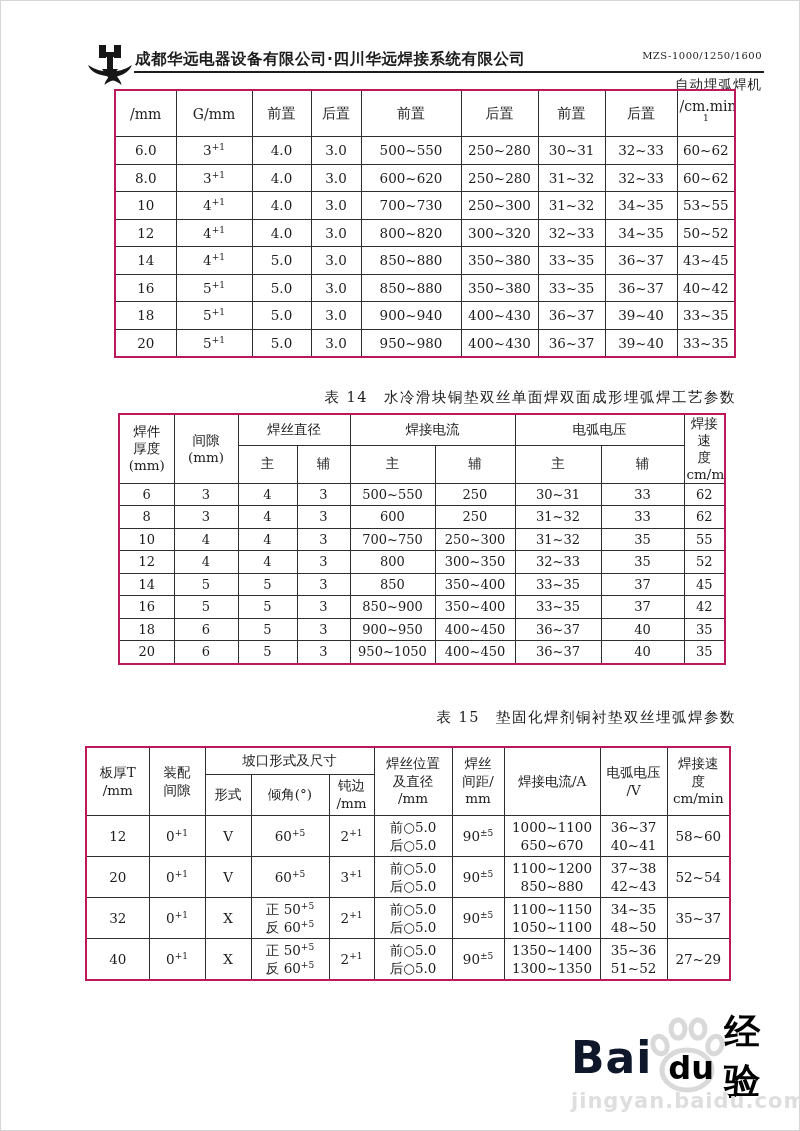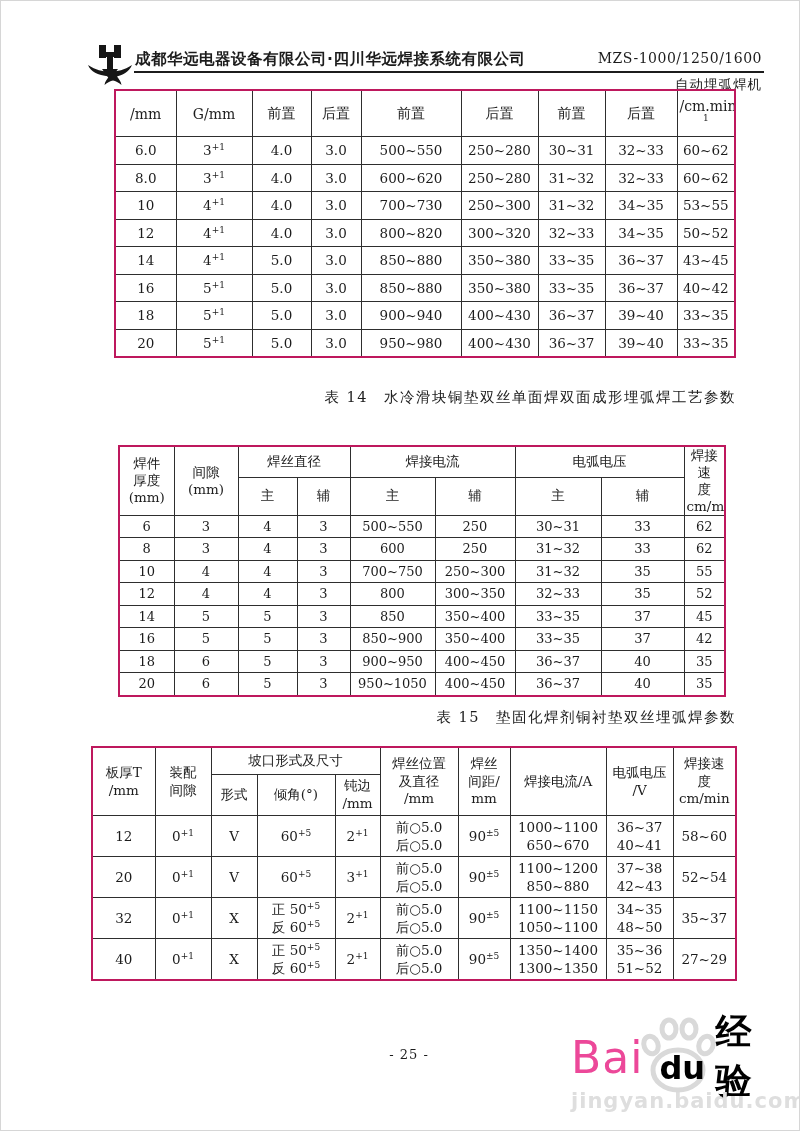--- a/index.html
+++ b/index.html
@@ -8,47 +8,47 @@
     border:1px solid #d6d6d6; box-sizing:border-box; overflow:hidden;
     font-family:"DejaVu Serif","Liberation Serif",serif; color:#1c1c1c;
   }
   
   .logo { position:absolute; left:86px; top:42px; }
   .company {
     position:absolute; left:134px; top:48px; font-size:15.5px; font-weight:bold;
     letter-spacing:0.5px; font-family:"DejaVu Sans","Liberation Sans",sans-serif;
   }
   .header-rule { position:absolute; left:133px; top:70px; width:630px; height:2px; background:#1c1c1c; }
-  .model { position:absolute; right:37px; top:49px; font-size:14px; letter-spacing:0.5px; }
+  .model { position:absolute; right:37px; top:49px; font-size:10px; letter-spacing:0.5px; }
   .product { position:absolute; right:37px; top:75px; font-size:13.5px; letter-spacing:1px; }
   
   table { position:absolute; border-collapse:collapse; border:2px solid #be185d; table-layout:fixed; }
   th,td { border:1px solid #2e2e2e; padding:0 2px; text-align:center; vertical-align:middle; font-weight:normal; overflow:hidden; }
   sup { font-size:9px; line-height:0; vertical-align:super; }
   .t13 { left:113px; top:88px; width:620px; }
   .t13 th { height:45px; font-size:14px; }
   .t13 td { height:26.5px; font-size:13.5px; }
-  .t14 { left:117px; top:444px; width:606px; }
+  .t14 { left:117px; top:412px; width:606px; }
   .t14 thead tr.gh th { height:26px; font-size:13.5px; }
   .t14 thead tr.sh th { height:32px; font-size:13.5px; }
   .t14 thead th.ml { font-size:13px; line-height:1.25; }
   .t14 td { height:21.5px; font-size:13px; }
-  .t15 { left:90px; top:745px; width:646px; }
+  .t15 { left:84px; top:745px; width:646px; }
   .t15 thead tr.gh th { height:26px; font-size:13.5px; }
   .t15 thead tr.sh th { height:40px; font-size:13.5px; }
   .t15 thead th.ml { font-size:13px; line-height:1.3; }
   .t15 td { height:40px; font-size:13.5px; line-height:1.35; } 
   .tbl-title { position:absolute; left:90px; width:645px; text-align:right; font-size:14.5px; letter-spacing:1.5px; }
   #t14-title { top:387px; }
   #t15-title { top:707px; }
   
   .page-number { position:absolute; left:113px; top:1046px; width:590px; text-align:center; font-size:13px; letter-spacing:1px; }
   .watermark { position:absolute; left:570px; top:1016px; width:220px; font-family:"DejaVu Sans","Liberation Sans",sans-serif; }
   .wm-row { display:flex; align-items:center; height:80px; }
-  .wm-bai { font-size:44px; font-weight:normal; color:#ec4899; letter-spacing:1px; }
+  .wm-bai { font-size:44px; font-weight:bold; color:#0f172a; letter-spacing:1px; }
   .wm-paw-wrap { position:relative; width:78px; height:80px; margin-left:-4px; }
   .wm-du { position:absolute; left:20px; top:32px; font-size:32px; font-weight:bold; color:#000000; }
   .wm-cn { font-size:36px; font-weight:bold; color:#000000; margin-left:-2px; letter-spacing:2px; }
   .wm-url { margin-top:-8px; text-align:center; font-size:21px; font-weight:bold; color:#dedede; letter-spacing:1px; }
 </style>
 </head>
 <body>
 
 <div class="page">
 
@@ -387,21 +387,20 @@
           <td>2<sup>+1</sup></td>
           <td>前○5.0<br>后○5.0</td>
           <td>90<sup>±5</sup></td>
           <td>1350~1400<br>1300~1350</td>
           <td>35~36<br>51~52</td>
           <td>27~29</td>
         </tr>
       </tbody>
   </table>
 
-  <div class="page-number">- 25 -</div>
 
   <div class="watermark">
     <div class="wm-row">
       <span class="wm-bai">Bai</span>
       <span class="wm-paw-wrap">
         <svg width="78" height="80" viewBox="0 0 78 80">
           <g fill="none" stroke="#d9d9d9" stroke-width="5">
             <ellipse cx="39" cy="53" rx="25" ry="20"></ellipse>
             <ellipse cx="12" cy="28" rx="7" ry="9" transform="rotate(-20 12 28)"></ellipse>
             <ellipse cx="30" cy="12" rx="7" ry="9"></ellipse>

